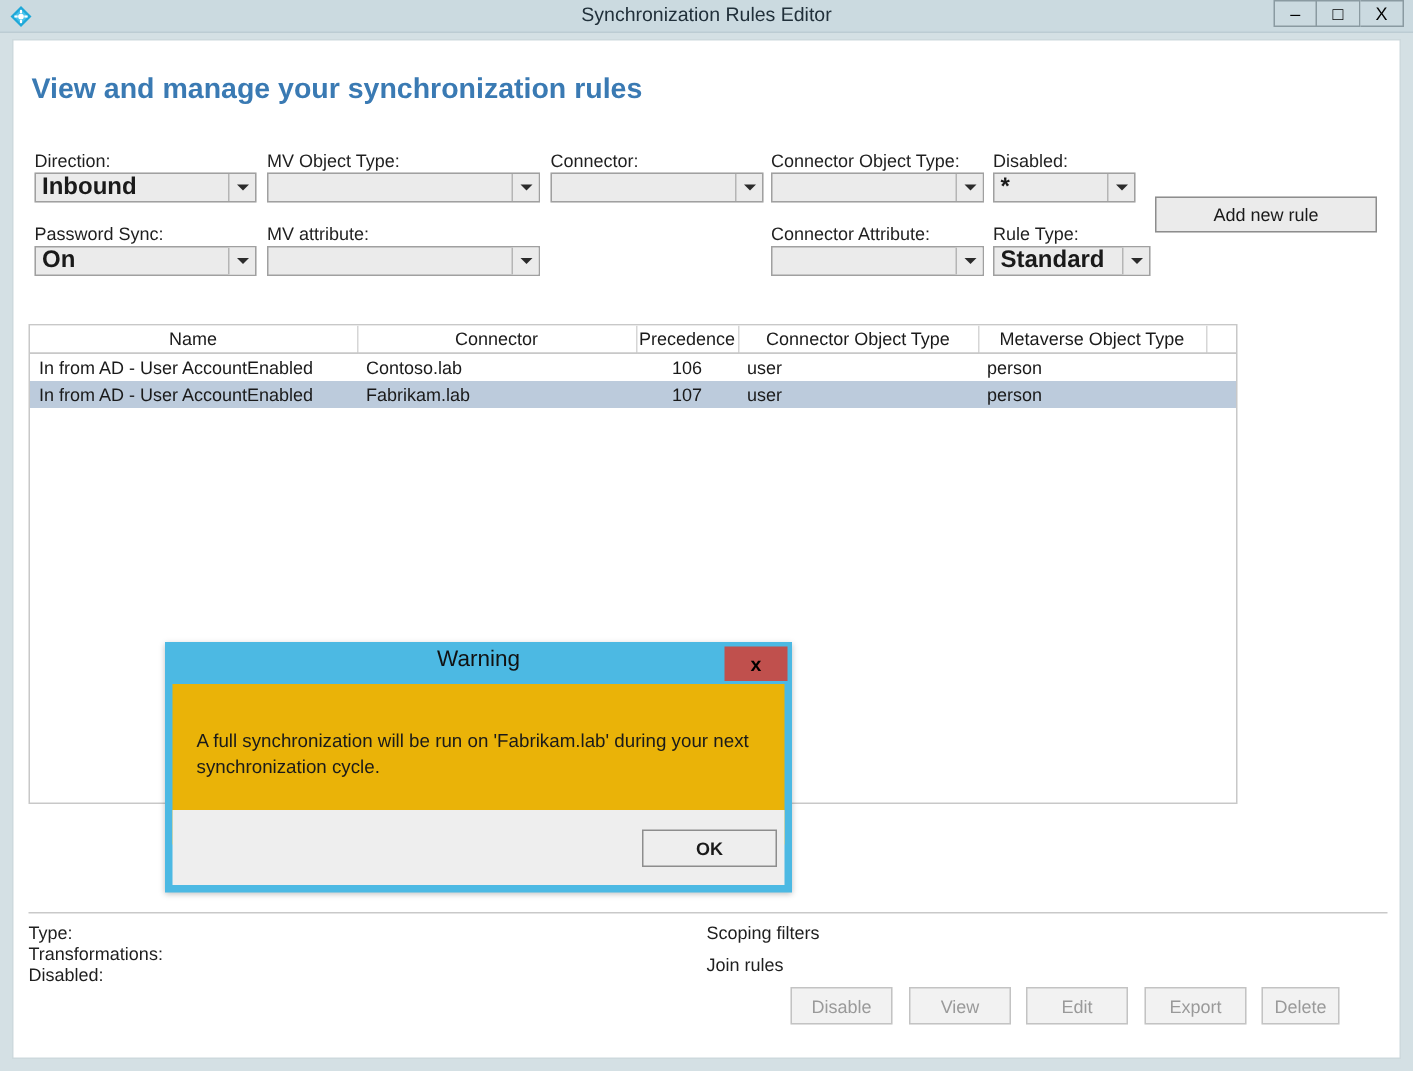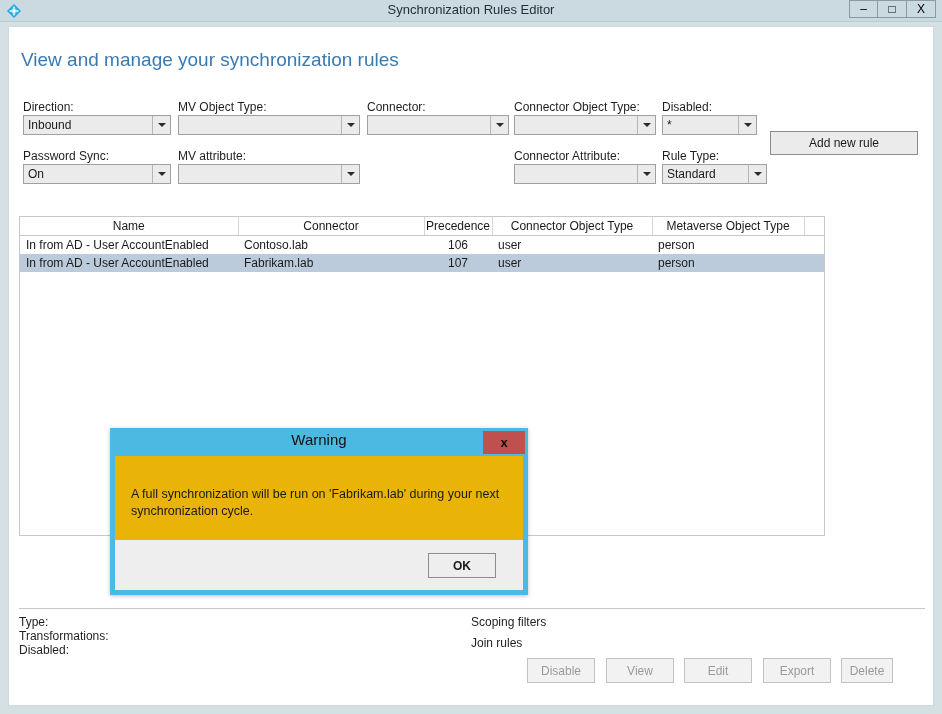--- a/index.html
+++ b/index.html
@@ -73,21 +73,21 @@
     border: 1px solid #cdd9dd;
     box-sizing: border-box;
     overflow: hidden;
   }
 
   #page-heading {
     position: absolute;
     left: 12px; top: 22px;
     font-size: 19px;
     color: #3a7ab3;
-    font-weight: 400;
+    font-weight: 700;
     white-space: nowrap;
   }
 
   
   .flabel {
     position: absolute;
     font-size: 12px;
     color: #1f1f1f;
     white-space: nowrap;
   }
@@ -98,24 +98,25 @@
     border: 1px solid #a0a0a0;
     box-sizing: border-box;
     display: flex;
     align-items: stretch;
     cursor: default;
   }
   .combo .cval {
     flex: 1;
     padding-left: 4px;
     display: flex; align-items: center;
-    font-size: 12px;
+    font-size: 16px;
     color: #1a1a1a;
     overflow: hidden;
     white-space: nowrap;
+    font-weight: bold;
   }
   .combo .carrow {
     width: 17px;
     border-left: 1px solid #b5b5b5;
     background: #ebebeb;
     display: flex; align-items: center; justify-content: center;
   }
   .combo .carrow span {
     width: 0; height: 0;
     border-left: 4px solid transparent;
@@ -249,21 +250,21 @@
   #dlg-footer {
     position: absolute;
     left: 5px; top: 112px;
     width: 408px; height: 50px;
     background: #eeeeee;
     box-sizing: border-box;
   }
   #dlg-ok {
     position: absolute;
     left: 313px; top: 13px;
-    width: 68px; height: 25px;
+    width: 90px; height: 25px;
     background: #eeeeee;
     border: 1px solid #8d8d8d;
     box-sizing: border-box;
     display: flex; align-items: center; justify-content: center;
     font-size: 12px;
     font-weight: bold;
     color: #1a1a1a;
     cursor: default;
   }
 </style>

